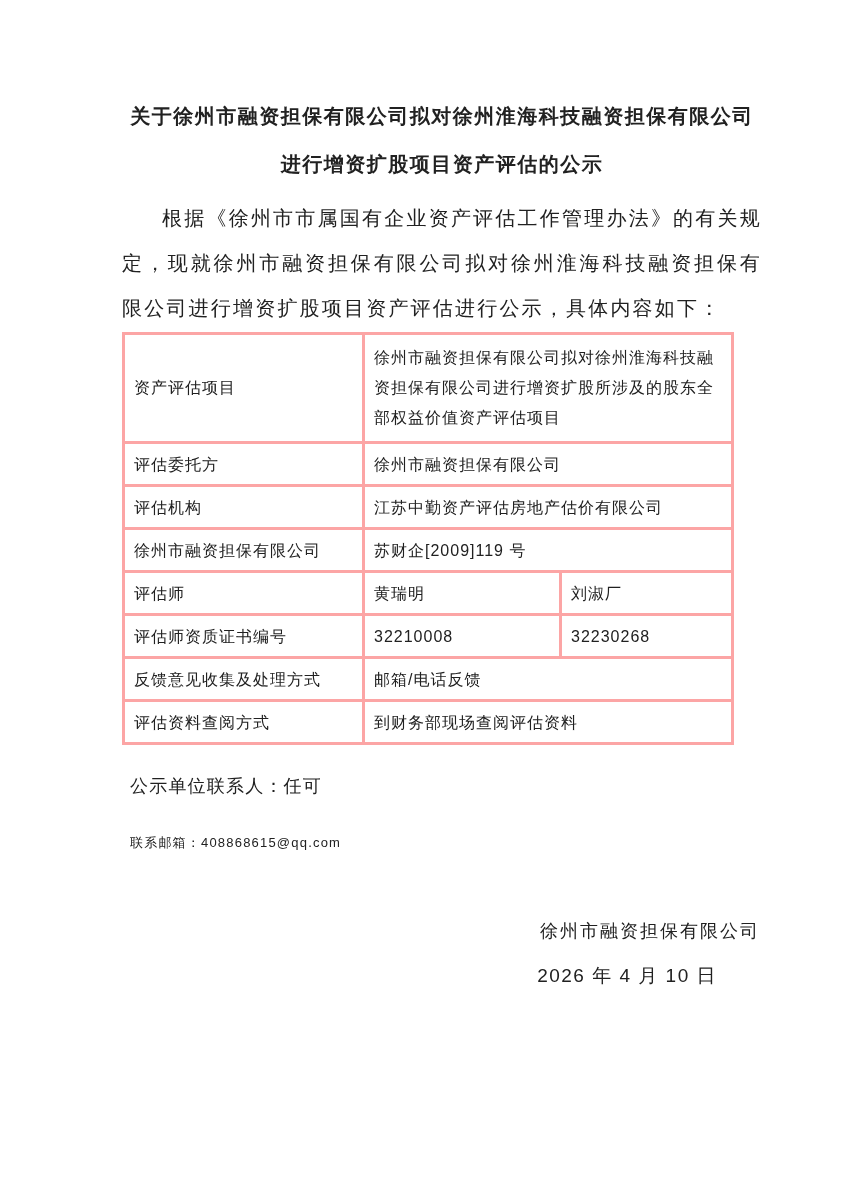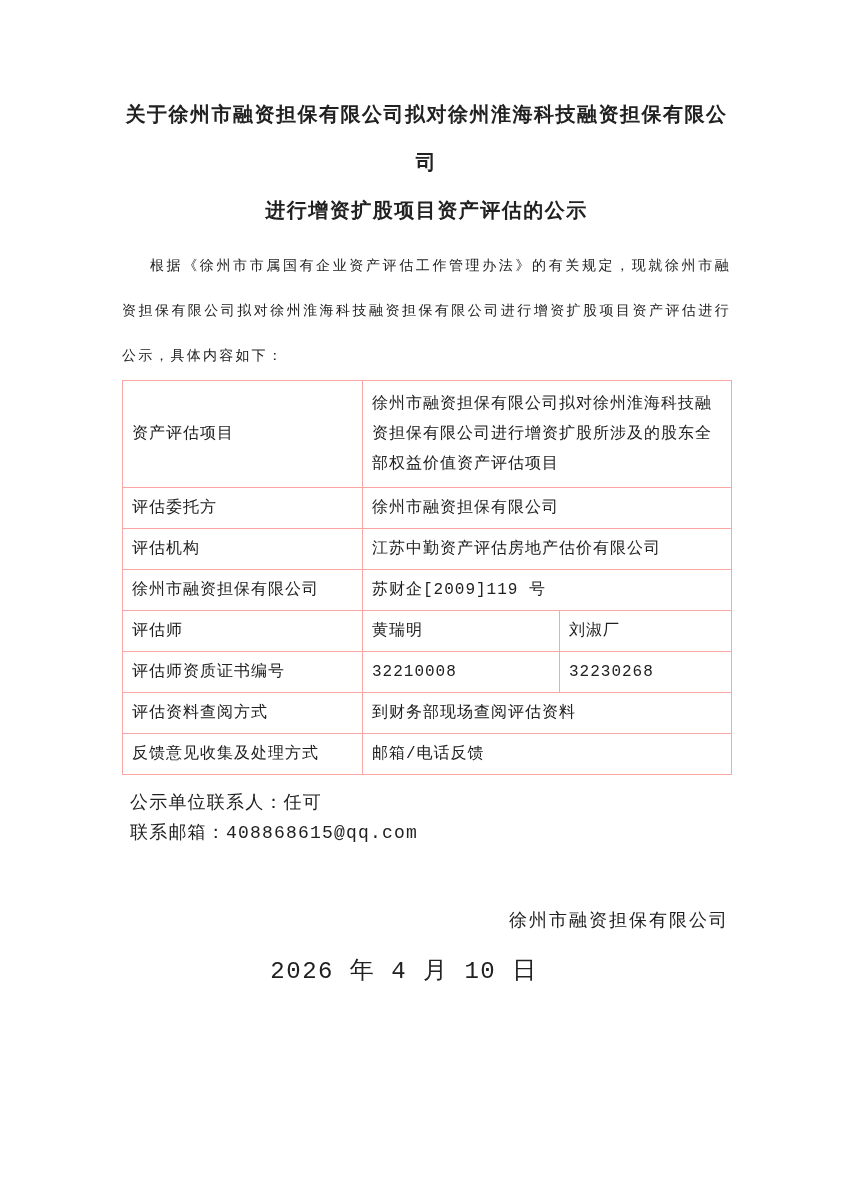--- a/index.html
+++ b/index.html
@@ -3,87 +3,87 @@
 <meta charset="utf-8">
 <style>
   html, body { margin: 0; padding: 0; background: #ffffff; }
   .page {
     position: relative;
     width: 850px;
     height: 1201px;
     margin: 0 auto;
     background: #ffffff;
     box-sizing: border-box;
-    padding: 92px 119px 0 122px;
-    font-family: Liberation Mono, monospace;
+    padding: 92px 88px 0 122px;
+    font-family: Liberation Sans, sans-serif;
     color: #212121;
     border-radius: 14px;
   }
   .title-line {
     text-align: center;
     font-size: 20px;
     font-weight: 700;
     line-height: 48px;
     letter-spacing: 1.5px;
   }
   .intro {
     margin-top: 8px;
-    font-size: 14px;
+    font-size: 20px;
     line-height: 45px;
     letter-spacing: 2.2px;
     text-align: justify;
     text-justify: inter-character;
     text-indent: 2em;
   }
   table.notice {
     border-collapse: collapse;
     table-layout: fixed;
     width: 609px;
     margin-top: 1px;
   }
   table.notice td {
-    border: 1px solid #fca5a5;
+    border: 3px solid #fca5a5;
     font-size: 16px;
     letter-spacing: 1px;
     line-height: 25px;
     padding: 2px 8px 2px 9px;
     vertical-align: middle;
     height: 36px;
     overflow: hidden;
   }
   table.notice tr.tall td { height: 102px; line-height: 30px; }
   .contact-line {
     display: flex;
     align-items: baseline;
-    margin-top: 13px;
+    margin-top: 26px;
     padding-left: 8px;
     font-size: 18px;
     letter-spacing: 1.2px;
     line-height: 30px;
   }
   .contact-phone-group { margin-left: 64px; }
   .email-line {
-    margin-top: 0;
+    margin-top: 27px;
     padding-left: 8px;
-    font-size: 18px;
+    font-size: 13px;
     letter-spacing: 1.2px;
     line-height: 30px;
   }
   .sig-company {
     margin-top: 58px;
     text-align: right;
     font-size: 18px;
     letter-spacing: 2px;
     line-height: 30px;
     padding-right: 2px;
   }
   .sig-date {
-    margin-top: 21px;
-    text-align: center;
-    font-size: 24px;
+    margin-top: 15px;
+    text-align: right;
+    font-size: 19px;
     letter-spacing: 1.5px;
     line-height: 30px;
     padding-right: 45px;
   }
 </style>
 </head>
 <body>
 
 <div class="page">
 
@@ -119,26 +119,26 @@
         <td>评估师</td>
         <td>黄瑞明</td>
         <td>刘淑厂</td>
       </tr>
       <tr>
         <td>评估师资质证书编号</td>
         <td>32210008</td>
         <td>32230268</td>
       </tr>
       <tr>
+        <td>反馈意见收集及处理方式</td>
+        <td colspan="2">邮箱/电话反馈</td>
+      </tr>
+      <tr>
         <td>评估资料查阅方式</td>
         <td colspan="2">到财务部现场查阅评估资料</td>
-      </tr>
-      <tr>
-        <td>反馈意见收集及处理方式</td>
-        <td colspan="2">邮箱/电话反馈</td>
       </tr>
     </tbody>
   </table>
 
   <div class="contact-line">
     <span>公示单位联系人：</span>
       <span>任可</span>
   </div>
 
   <div class="email-line">

